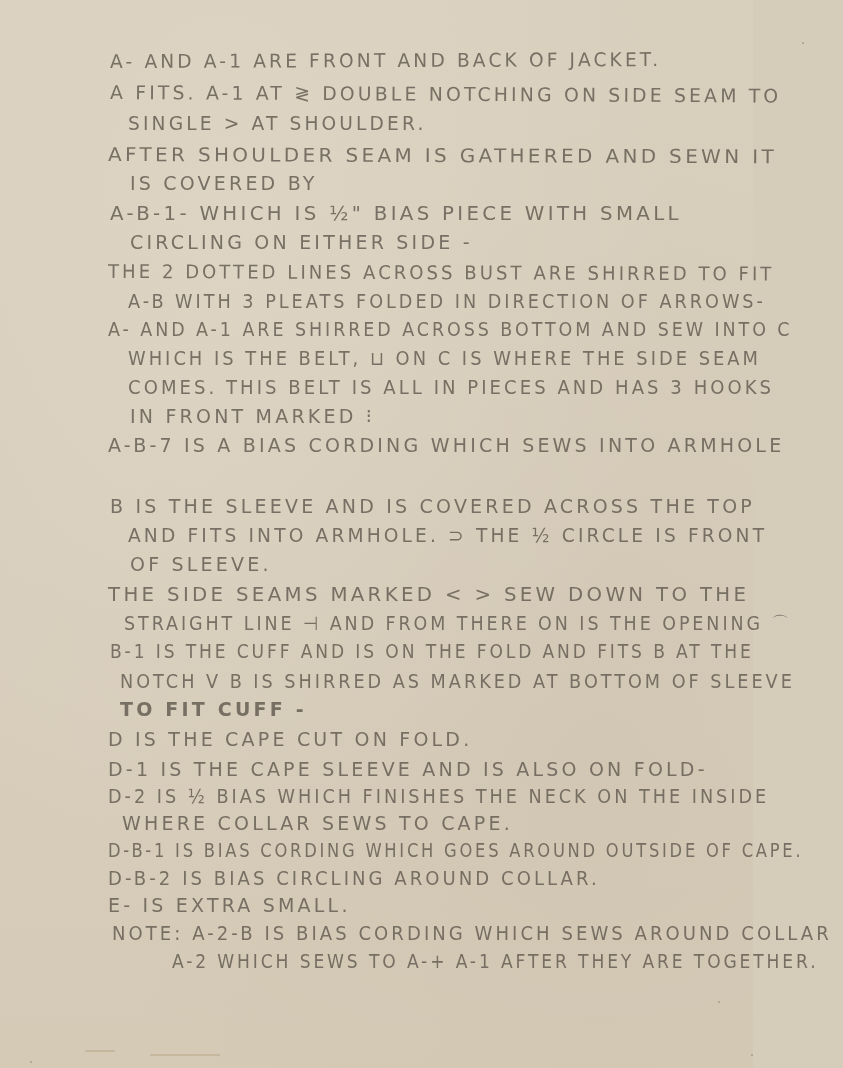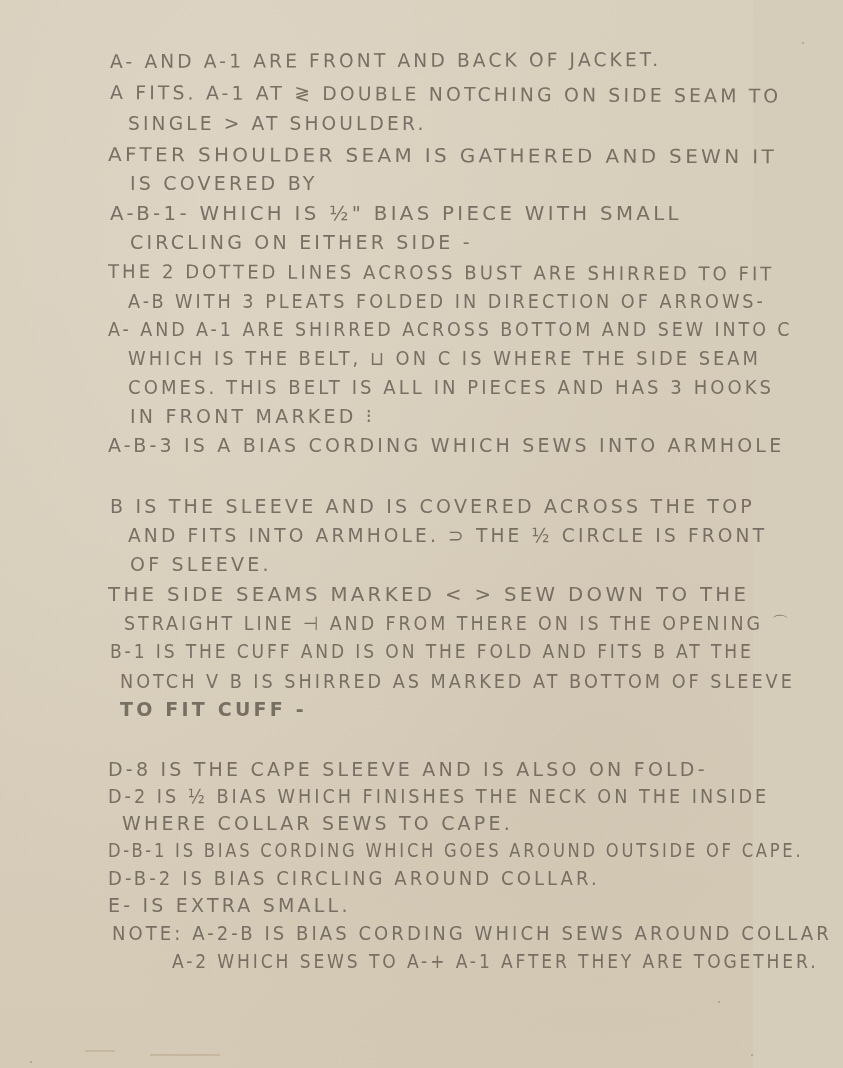--- a/index.html
+++ b/index.html
@@ -39,30 +39,31 @@
   <div class="line" style="left: 108px; top: 142.871px; transform: scaleX(1.05) rotate(0.2deg);">AFTER SHOULDER SEAM IS GATHERED AND SEWN IT</div>
   <div class="line" style="left: 130px; top: 171.576px; transform: scaleX(1);">IS COVERED BY</div>
   <div class="line" style="left: 110px; top: 201.97px; transform: scaleX(1.04);">A-B-1- WHICH IS ½" BIAS PIECE WITH SMALL</div>
   <div class="line" style="left: 130px; top: 230.675px; transform: scaleX(1); text-align: right;">CIRCLING ON EITHER SIDE -</div>
   <div class="line" style="left: 108px; top: 260.225px; transform: scaleX(0.95) rotate(0.2deg);">THE 2 DOTTED LINES ACROSS BUST ARE SHIRRED TO FIT</div>
   <div class="line" style="left: 128px; top: 289.775px; transform: scaleX(0.93);">A-B WITH 3 PLEATS FOLDED IN DIRECTION OF ARROWS-</div>
   <div class="line" style="left: 108px; top: 318.48px; transform: scaleX(0.92);">A- AND A-1 ARE SHIRRED ACROSS BOTTOM AND SEW INTO C</div>
   <div class="line" style="left: 128px; top: 347.186px; transform: scaleX(0.94);">WHICH IS THE BELT, ⊔ ON C IS WHERE THE SIDE SEAM</div>
   <div class="line" style="left: 128px; top: 375.891px; transform: scaleX(0.95);">COMES. THIS BELT IS ALL IN PIECES AND HAS 3 HOOKS</div>
   <div class="line" style="left: 130px; top: 404.597px; transform: scaleX(1);">IN FRONT MARKED ⁝</div>
-  <div class="line" style="left: 108px; top: 434.146px; transform: scaleX(1);">A-B-3 IS A BIAS CORDING WHICH SEWS INTO ARMHOLE</div>
+  <div class="line" style="left: 108px; top: 434.146px; transform: scaleX(1);">A-B-7 IS A BIAS CORDING WHICH SEWS INTO ARMHOLE</div>
   <div class="line" style="left: 110px; top: 494.934px; transform: scaleX(1);">B IS THE SLEEVE AND IS COVERED ACROSS THE TOP</div>
   <div class="line" style="left: 128px; top: 524.484px; transform: scaleX(0.98);">AND FITS INTO ARMHOLE. ⊃ THE ½ CIRCLE IS FRONT</div>
   <div class="line" style="left: 130px; top: 553.189px; transform: scaleX(1); text-align: right;">OF SLEEVE.</div>
   <div class="line" style="left: 108px; top: 582.739px; transform: scaleX(1.04);">THE SIDE SEAMS MARKED &lt; &gt; SEW DOWN TO THE</div>
   <div class="line" style="left: 124px; top: 611.445px; transform: scaleX(0.92);">STRAIGHT LINE ⊣ AND FROM THERE ON IS THE OPENING ⌒</div>
   <div class="line" style="left: 110px; top: 640.15px; transform: scaleX(0.9);">B-1 IS THE CUFF AND IS ON THE FOLD AND FITS B AT THE</div>
   <div class="line" style="left: 120px; top: 669.7px; transform: scaleX(0.93);">NOTCH V B IS SHIRRED AS MARKED AT BOTTOM OF SLEEVE</div>
   <div class="line" style="left: 120px; top: 698.405px; transform: scaleX(1); font-weight: bold;">TO FIT CUFF -</div>
-  <div class="line" style="left: 108px; top: 757.505px; transform: scaleX(1);">D-8 IS THE CAPE SLEEVE AND IS ALSO ON FOLD-</div>
+  <div class="line" style="left: 108px; top: 727.955px; transform: scaleX(1);">D IS THE CAPE CUT ON FOLD.</div>
+  <div class="line" style="left: 108px; top: 757.505px; transform: scaleX(1);">D-1 IS THE CAPE SLEEVE AND IS ALSO ON FOLD-</div>
   <div class="line" style="left: 108px; top: 785.366px; transform: scaleX(0.93);">D-2 IS ½ BIAS WHICH FINISHES THE NECK ON THE INSIDE</div>
   <div class="line" style="left: 122px; top: 811.538px; transform: scaleX(1);">WHERE COLLAR SEWS TO CAPE.</div>
   <div class="line" style="left: 108px; top: 839.4px; transform: scaleX(0.86);">D-B-1 IS BIAS CORDING WHICH GOES AROUND OUTSIDE OF CAPE.</div>
   <div class="line" style="left: 108px; top: 867.261px; transform: scaleX(0.95);">D-B-2 IS BIAS CIRCLING AROUND COLLAR.</div>
   <div class="line" style="left: 108px; top: 894.278px; transform: scaleX(1);">E- IS EXTRA SMALL.</div>
   <div class="line" style="left: 112px; top: 922.139px; transform: scaleX(0.95);">NOTE: A-2-B IS BIAS CORDING WHICH SEWS AROUND COLLAR</div>
   <div class="line" style="left: 172px; top: 950px; transform: scaleX(0.9);">A-2 WHICH SEWS TO A-+ A-1 AFTER THEY ARE TOGETHER.</div>
 
   <div class="speck" style="left:802px; top:42px;"></div>
   <div class="speck" style="left:718px; top:1001px;"></div>

